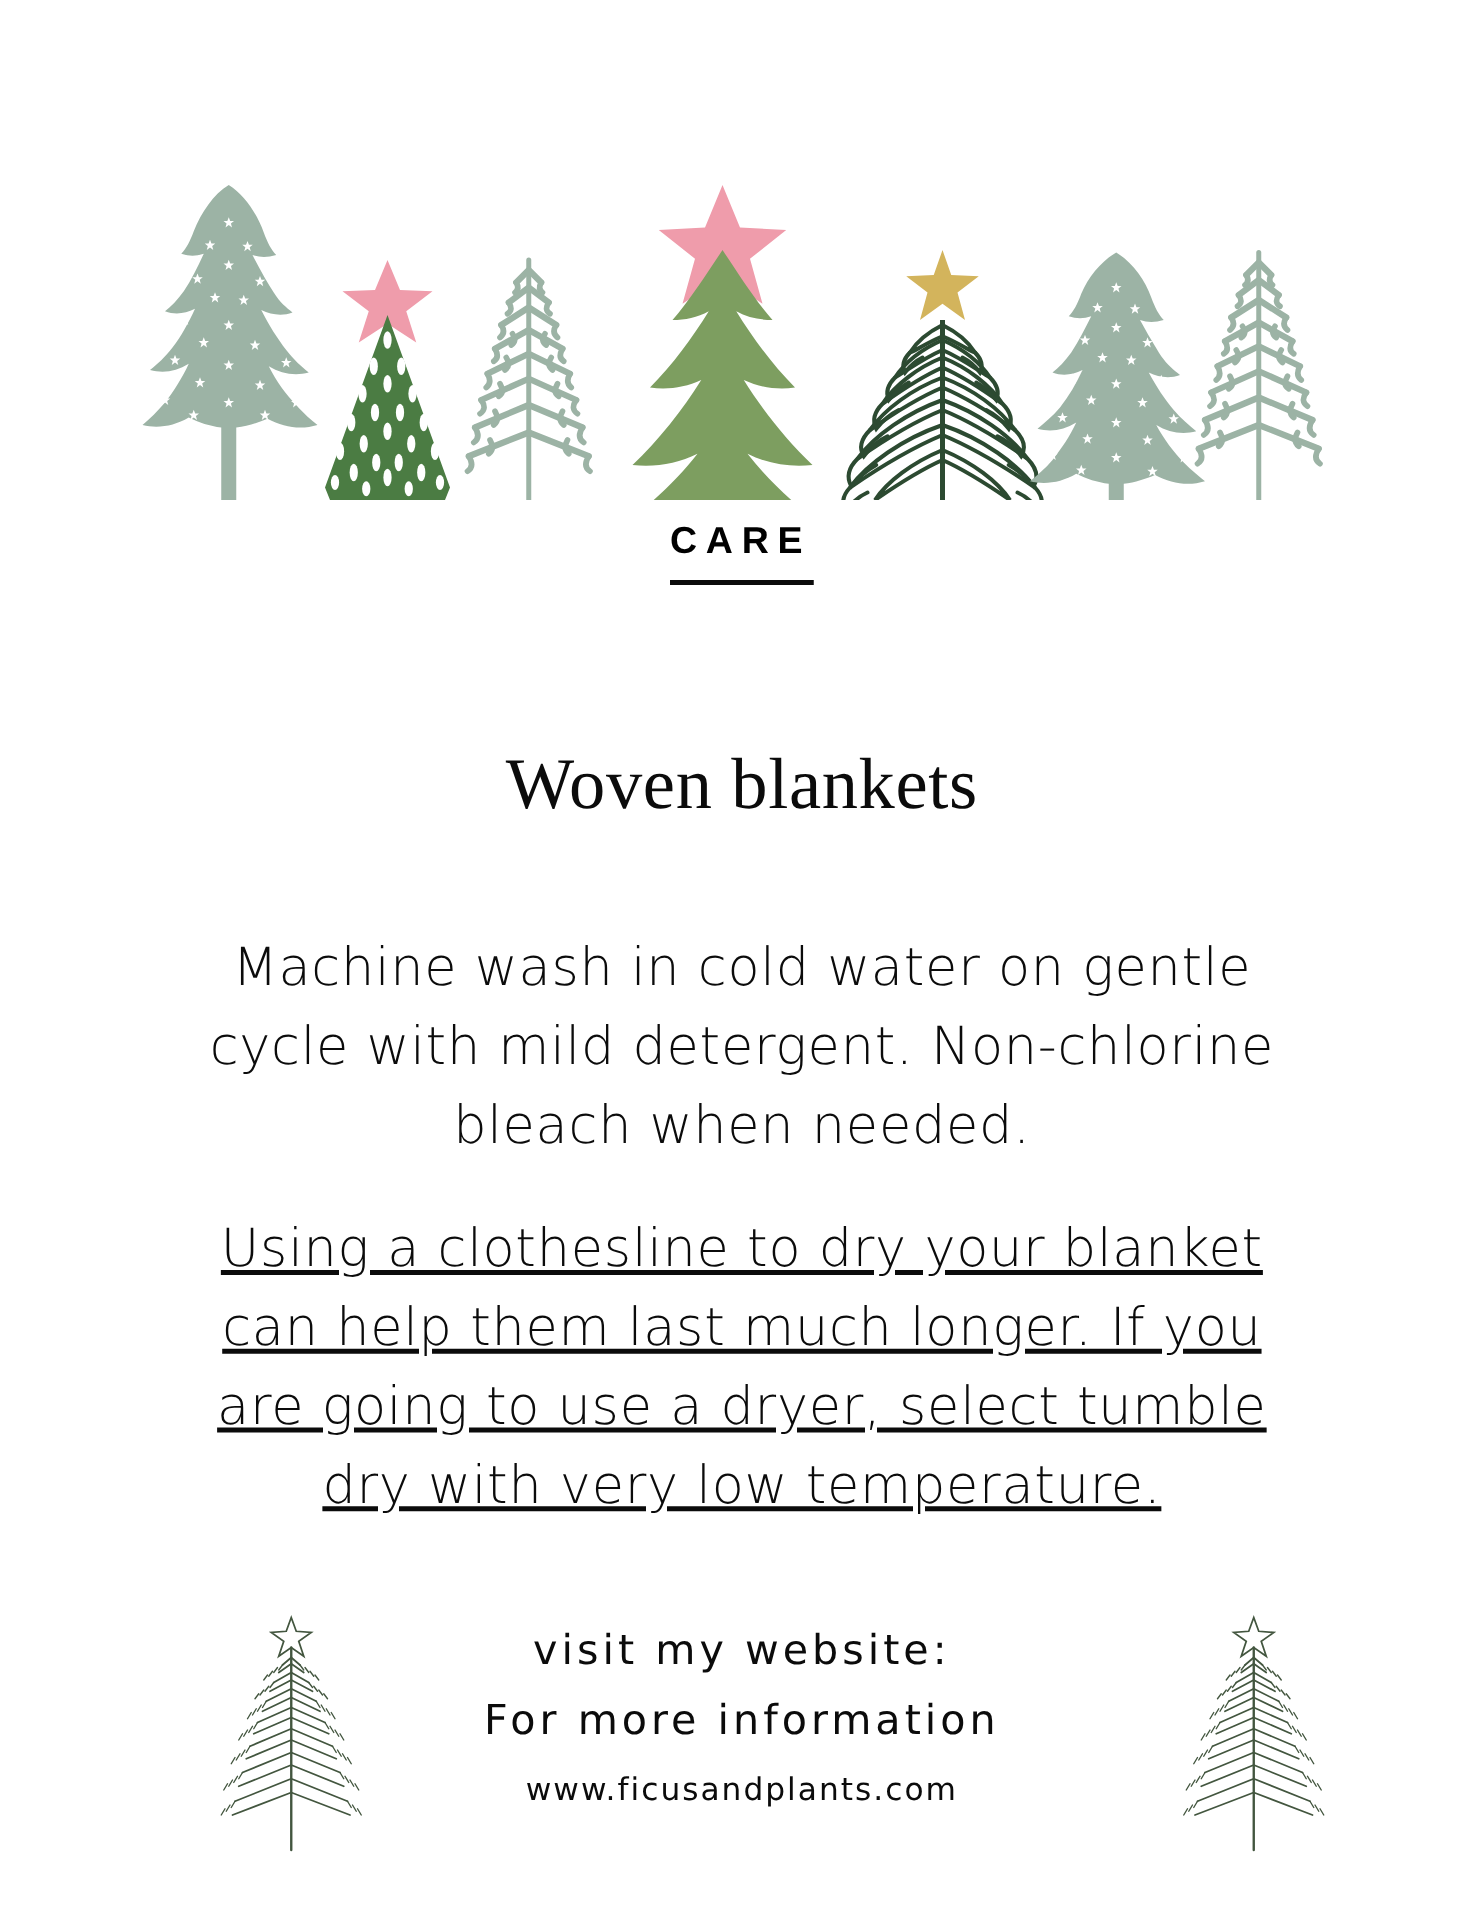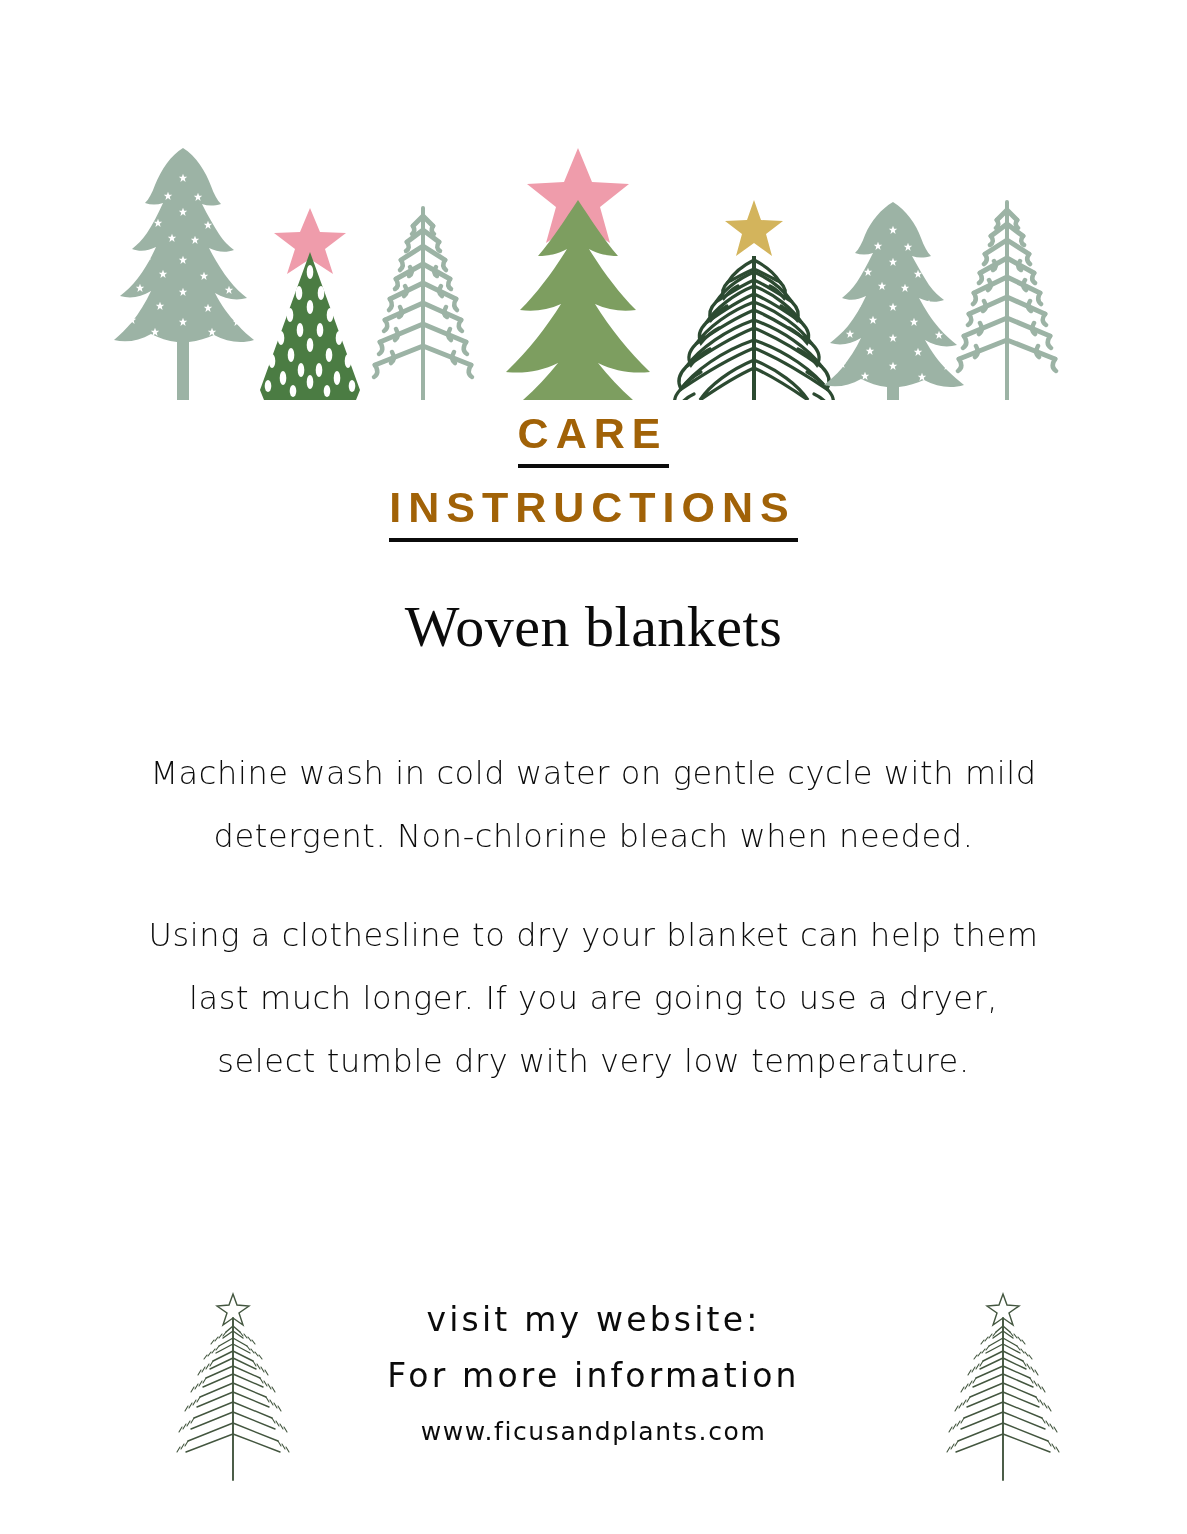--- a/index.html
+++ b/index.html
@@ -31,24 +31,24 @@
     position: absolute;
     left: 0;
     top: 404px;
     width: 1187px;
     text-align: center;
   }
   .title-line {
     display: inline-block;
     font-family: "Liberation Sans", sans-serif;
     font-weight: bold;
-    font-size: 43px;
+    font-size: 30px;
     line-height: 58px;
     letter-spacing: 7px;
-    color: #a16207;
+    color: #000000;
     border-bottom: 4px solid #0b0b0b;
     padding-bottom: 2px;
     padding-right: 2px;
   }
   .title-row { line-height: 60px; }
   .title-row + .title-row { margin-top: 5px; }
 
   
   #subtitle {
     position: absolute;
@@ -67,27 +67,27 @@
   #body-block {
     position: absolute;
     left: 140px;
     top: 742px;
     width: 907px;
     text-align: center;
   }
   .body-para {
     font-family: "DejaVu Sans", sans-serif;
     font-weight: 300;
-    font-size: 32px;
+    font-size: 42px;
     line-height: 63px;
     letter-spacing: 0.6px;
     color: #0b0b0b;
     margin: 0;
   }
-  .body-para + .body-para { margin-top: 36px; }
+  .body-para + .body-para { margin-top: 36px; text-decoration: underline; }
 
   
   #footer-block {
     position: absolute;
     left: 0;
     top: 1292px;
     width: 1187px;
     text-align: center;
   }
   .footer-line {
@@ -395,23 +395,20 @@
         <path d="M976 286 q4 7 -1 11 M1038 286 q-4 7 1 11"></path>
       </g>
     </g>
   </svg>
 </div>
 
 <div id="title-block">
   <div class="title-row">
     <span class="title-line">CARE</span>
   </div>
-  <div class="title-row">
-    <span class="title-line">INSTRUCTIONS</span>
-  </div>
 </div>
 
 <div id="subtitle">Woven blankets</div>
 
 <div id="body-block">
   <p class="body-para">Machine wash in cold water on gentle cycle with mild detergent. Non-chlorine bleach when needed.</p>
   <p class="body-para">Using a clothesline to dry your blanket can help them last much longer. If you are going to use a dryer, select tumble dry with very low temperature.</p>
 </div>
 
 <div id="footer-block">

